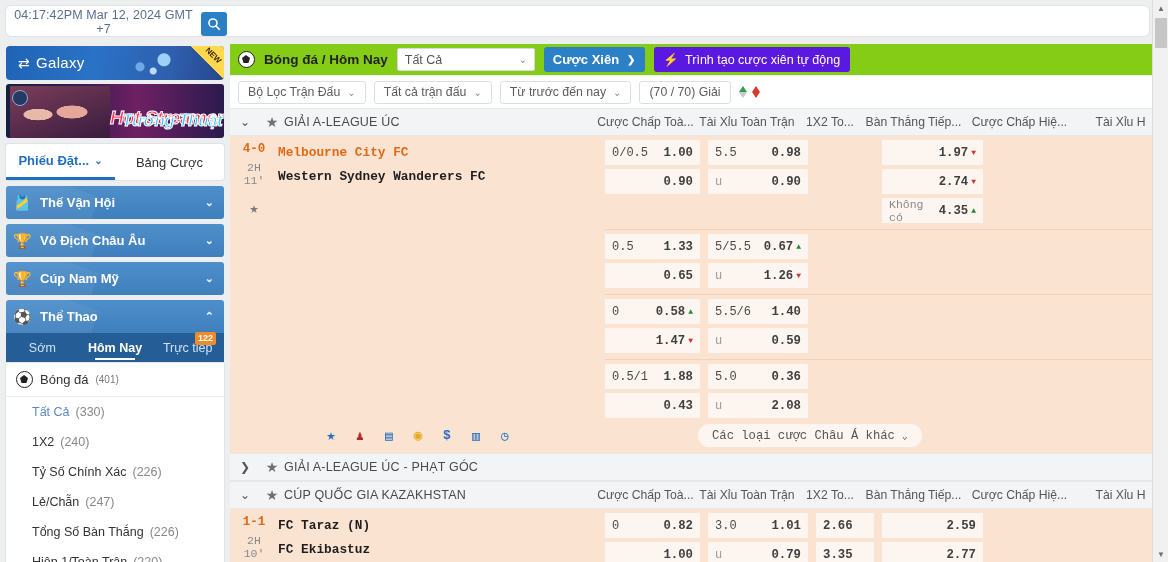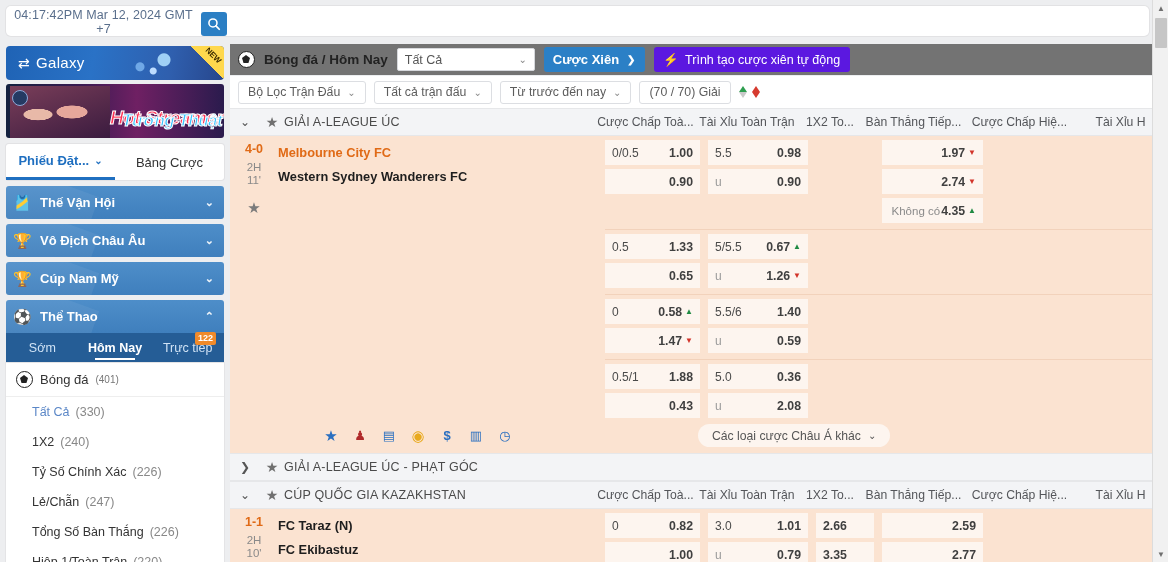--- a/index.html
+++ b/index.html
@@ -90,21 +90,21 @@
      clip-path: polygon(50% 0,100% 38%,81% 100%,19% 100%,0 38%);}
   .sport-head .sh-name { font-size:13px; color:#333; }
   .sport-head .sh-count { font-size:10px; color:#777; }
   .league-link { height:30px; display:flex; align-items:center; gap:6px; padding-left:26px; font-size:12.5px; cursor:pointer;}
   .league-link .ll-name { color:#333; }
   .league-link.active .ll-name { color:#5b87c7; }
   .league-link .ll-count { color:#888; }
 
   
   .main { position:absolute; left:230px; top:44px; width:938px; height:518px; background:#fff; }
-  .main-head { height:32px; display:flex; align-items:center; gap:9px; padding:0 8px; background:#737373; border-bottom:1px solid #eceef0;}
+  .main-head { height:32px; display:flex; align-items:center; gap:9px; padding:0 8px; background:#84cc16; border-bottom:1px solid #eceef0;}
   .mh-ball { width:17px;height:17px;border-radius:50%;border:1.6px solid #222;position:relative;background:#fff;}
   .mh-ball::after{content:"";position:absolute;left:3px;top:3px;width:8px;height:8px;background:#222;
      clip-path: polygon(50% 0,100% 38%,81% 100%,19% 100%,0 38%);}
   .mh-title { font-size:13.5px; font-weight:bold; color:#222; }
   .mh-select { width:138px; height:23px; border:1px solid #d6d8dc; border-radius:2px; background:#fff;
      display:flex; align-items:center; justify-content:space-between; padding:0 7px; font-size:12.5px; color:#555; cursor:pointer;}
   .mh-select .chev { color:#888; font-size:10px; }
   .btn-parlay { height:25px; background:#2b80c6; color:#fff; border-radius:3px; display:flex; align-items:center; gap:8px;
      padding:0 9px; font-size:13px; font-weight:bold; cursor:pointer; }
   .btn-auto { height:25px; background:#5b18e0; color:#fff; border-radius:3px; display:flex; align-items:center; gap:6px;
@@ -131,21 +131,21 @@
   .lr-col { font-size:12.2px; color:#54565a; text-align:center; white-space:nowrap; overflow:hidden; }
 
   
   .col-hdp { width:99px; }
   .col-ou  { width:104px; }
   .col-1x2 { width:62px; }
   .col-btg { width:105px; }
   .col-hdp2{ width:107px; }
   .col-ou2 { width:95px; }
 
-  .match-block { background:#fbe3d1; }
+  .match-block { background:#fbe3d1;font-family:Liberation Mono, monospace; }
   .match-main { display:flex; }
   .mm-left { width:375px; display:flex; padding-top:6px; }
   .mm-score { width:48px; text-align:center; }
   .mm-score .sc { color:#e06a16; font-weight:bold; font-size:12.5px; }
   .mm-score .per { color:#8a8a8a; font-size:11.5px; margin-top:5px; line-height:13px;}
   .mm-score .star { color:#7b7b7b; font-size:15px; margin-top:12px; display:block; cursor:pointer;}
   .mm-teams { padding-top:1px; }
   .mm-teams .t-home { color:#e06a16; font-weight:bold; font-size:12.8px; padding:2px 0 9px 0;}
   .mm-teams .t-away { color:#1e1e1e; font-weight:bold; font-size:12.8px; }
 

